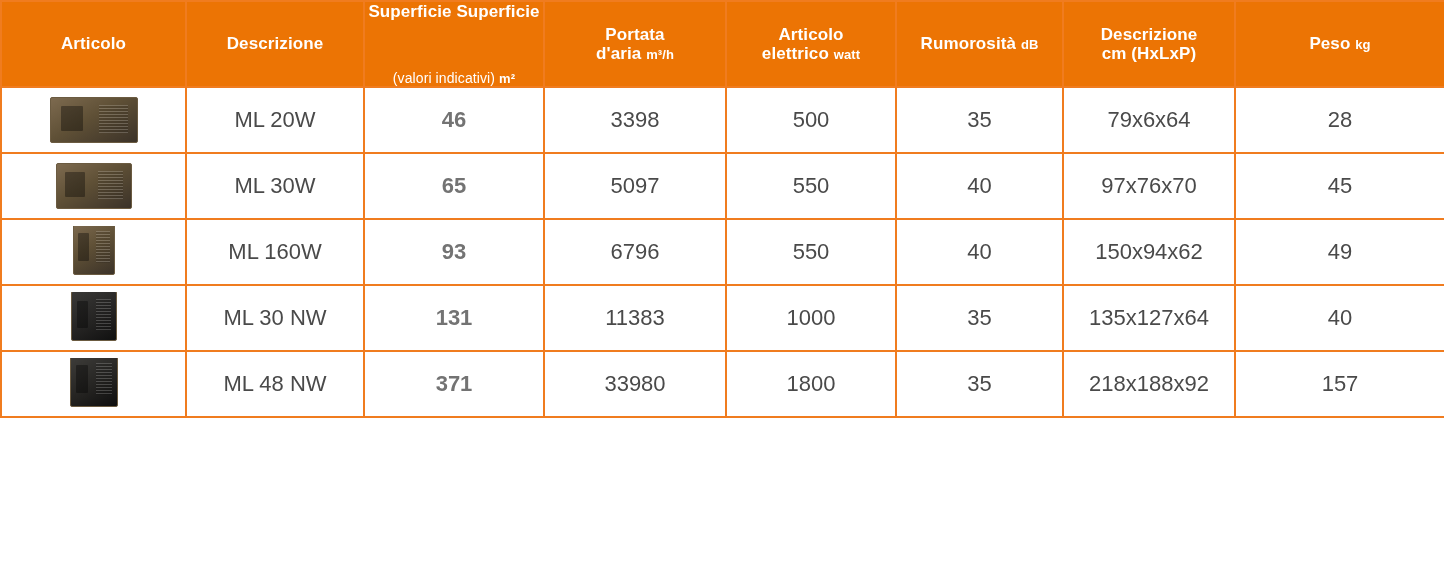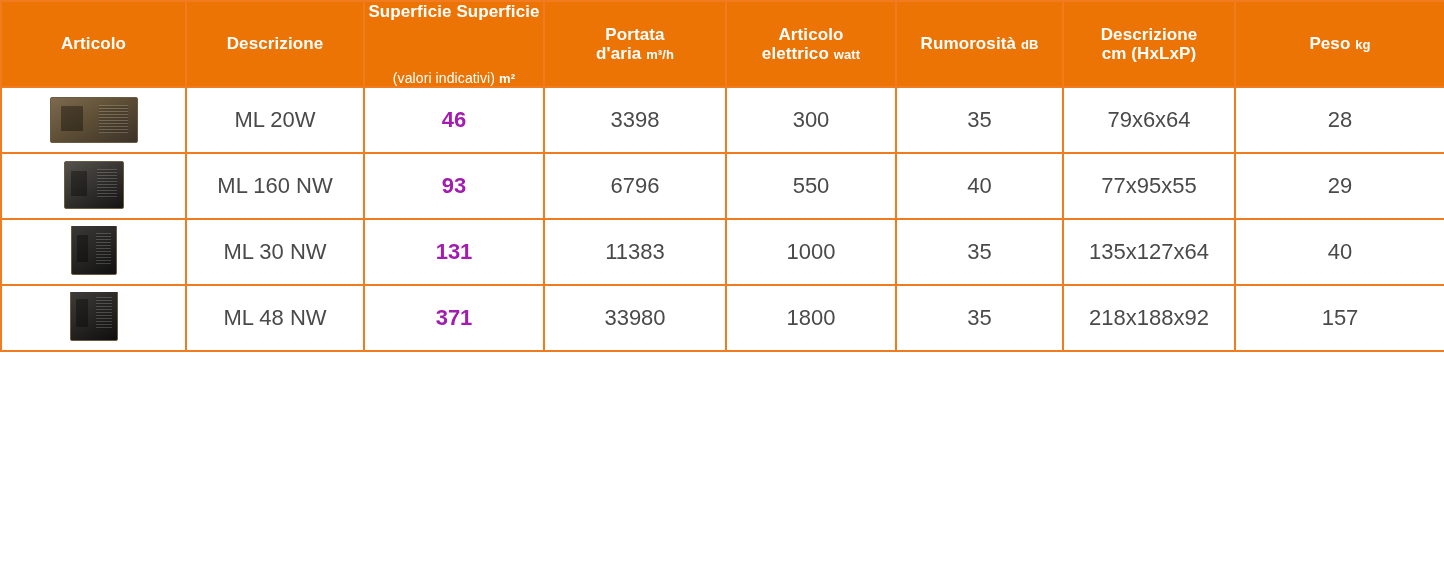--- a/index.html
+++ b/index.html
@@ -54,21 +54,21 @@
     height: 60px;
     font-size: 22px;
     color: #4a4a4a;
     font-weight: normal;
   }
   tbody td.img-cell {
     padding: 2px 0;
   }
   tbody td.bold-val {
     font-weight: bold;
-    color: #a21caf;
+    color: #737373;
   }
   
   col.c0 { width: 185px; }
   col.c1 { width: 178px; }
   col.c2 { width: 180px; }
   col.c3 { width: 182px; }
   col.c4 { width: 170px; }
   col.c5 { width: 167px; }
   col.c6 { width: 172px; }
   col.c7 { width: 210px; }
@@ -185,46 +185,63 @@
           <div class="prod-img img-wide">
             <div class="body">
                 <div class="panel"></div>
                 <div class="grill"></div>
               </div>
           </div>
         </td>
         <td>ML 20W</td>
         <td class="bold-val">46</td>
         <td>3398</td>
-        <td>300</td>
+        <td>500</td>
         <td>35</td>
         <td>79x6x64</td>
         <td>28</td>
       </tr>
 
-
-
-
-      <tr>
-        <td class="img-cell">
-          <div class="prod-img img-box">
-            <div class="body">
-                <div class="panel"></div>
-                <div class="grill"></div>
-              </div>
-          </div>
-        </td>
-        <td>ML 160 NW</td>
+      <tr>
+        <td class="img-cell">
+          <div class="prod-img img-wide2">
+            <div class="body">
+                <div class="panel"></div>
+                <div class="grill"></div>
+              </div>
+          </div>
+        </td>
+        <td>ML 30W</td>
+        <td class="bold-val">65</td>
+        <td>5097</td>
+        <td>550</td>
+        <td>40</td>
+        <td>97x76x70</td>
+        <td>45</td>
+      </tr>
+
+      <tr>
+        <td class="img-cell">
+          <div class="prod-img img-tall">
+            <div class="body">
+                <div class="panel"></div>
+                <div class="grill"></div>
+              </div>
+          </div>
+        </td>
+        <td>ML 160W</td>
         <td class="bold-val">93</td>
         <td>6796</td>
         <td>550</td>
         <td>40</td>
-        <td>77x95x55</td>
-        <td>29</td>
-      </tr>
+        <td>150x94x62</td>
+        <td>49</td>
+      </tr>
+
+
 
       <tr>
         <td class="img-cell">
           <div class="prod-img img-box2">
             <div class="body">
                 <div class="panel"></div>
                 <div class="grill"></div>
               </div>
           </div>
         </td>

